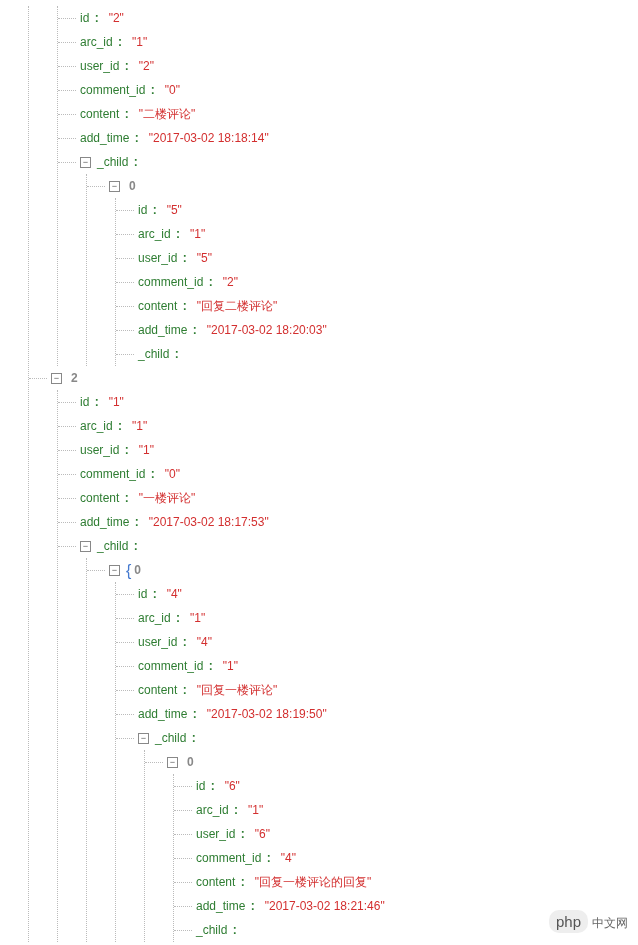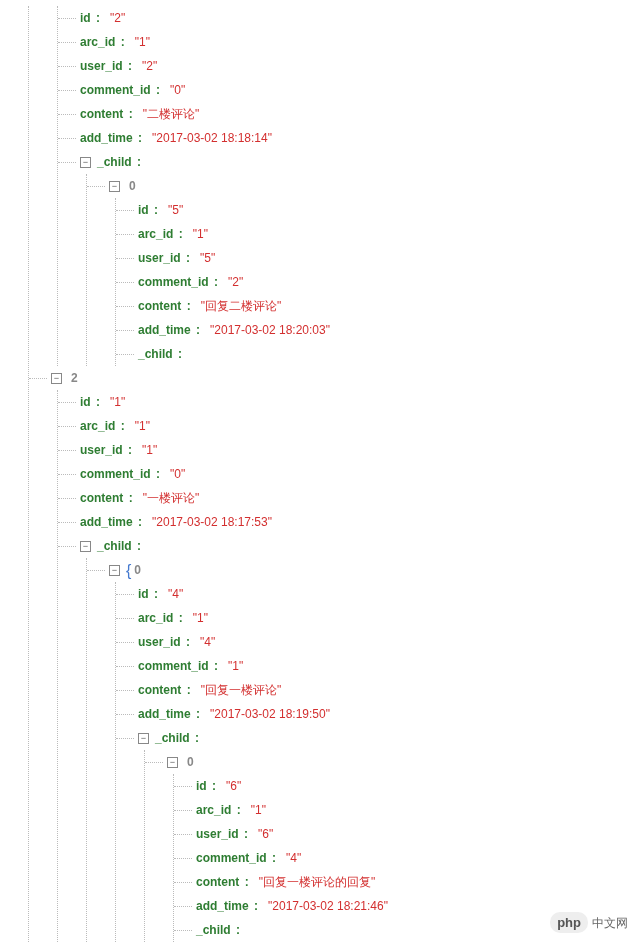--- a/index.html
+++ b/index.html
@@ -49,21 +49,21 @@
     cursor: pointer;
     position: relative;
     z-index: 1;
     flex-shrink: 0;
   }
   .node-content {
     white-space: nowrap;
   }
   .key {
     color: #2e7d32;
-    font-weight: bold;
+    font-weight: normal;
   }
   .colon { color: #2e7d32; font-weight: bold; margin-left: 2px; }
   .val-str { color: #d32f2f; margin-left: 10px; }
   .idx { color: #888; font-weight: bold; margin-left:3px; }
   .bracket-open {
     color: #4479cf;
     font-size: 16px;
     position: relative;
     top: 1px;
   }
@@ -71,24 +71,24 @@
     position: absolute;
     right: 10px;
     bottom: 10px;
     font-size: 12px;
     color: #666;
   }
   .watermark .badge {
     background: #eee;
     border-radius: 10px;
     padding: 3px 7px;
-    font-weight: bold;
+    font-weight: normal;
     color: #555;
     margin-right: 4px;
-    font-size: 13px;
+    font-size: 15px;
   }
 </style>
 </head>
 <body>
 
 <div class="tree-root" id="tree-root">
     <div class="tree-children" style="margin-left: 28px;">
       <div class="tree-children">
         <div class="tree-row">
           <span class="tree-line-h"></span>

